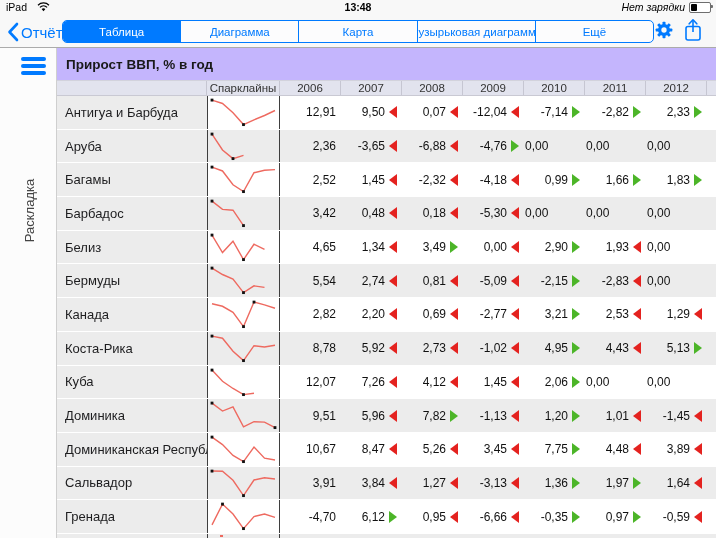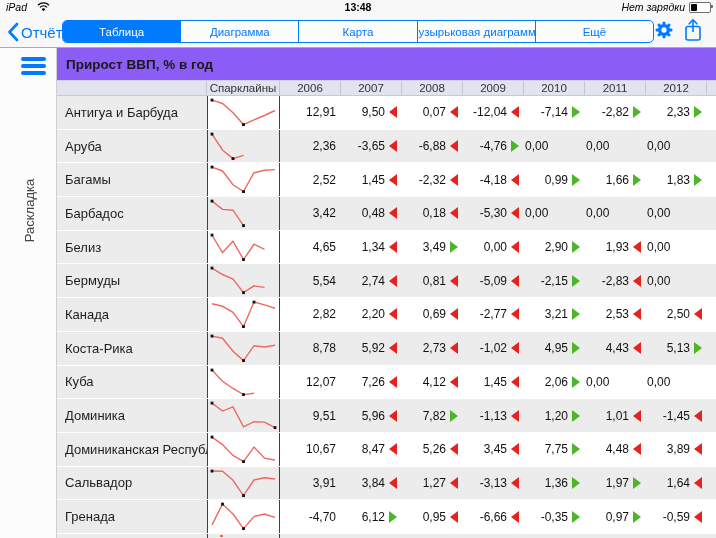--- a/index.html
+++ b/index.html
@@ -8,21 +8,21 @@
     font-family:"Liberation Sans","DejaVu Sans",sans-serif;
     background:#fff;-webkit-font-smoothing:antialiased;
   }
   :root{
     --blue:#007aff; --red:#e4221f; --green:#4cb528; --spark:#ee6a60;
     --hdrbg:#e2e3ee; --stripe:#ececec; --barbg:#f8f8f8;
   }
   
   .status{position:absolute;left:0;top:0;width:716px;height:14px;background:var(--barbg);
     font-size:10.5px;color:#000;display:flex;align-items:center;}
-  .status .left{position:absolute;left:6px;top:1px;display:flex;align-items:center;gap:10px;font-style:italic;}
+  .status .left{position:absolute;left:6px;top:1px;display:flex;align-items:center;gap:10px;}
   .status .time{position:absolute;left:0;right:0;text-align:center;top:1px;font-weight:700;font-size:10.5px;}
   .status .right{position:absolute;right:5px;top:1px;display:flex;align-items:center;gap:4px;font-style:italic;}
   .batt{width:20px;height:9px;border:1px solid #6e6e6e;border-radius:2px;position:relative;background:#fff;}
   .batt::after{content:"";position:absolute;right:-3px;top:2px;width:2px;height:3px;background:#6e6e6e;border-radius:0 1px 1px 0;}
   .batt i{position:absolute;left:1px;top:1px;bottom:1px;width:6px;background:#000;border-radius:1px;}
   
   .nav{position:absolute;left:0;top:14px;width:716px;height:34px;background:var(--barbg);
     border-bottom:1px solid #ababab;box-sizing:border-box;}
   .back{position:absolute;left:7px;top:8px;display:flex;align-items:center;gap:2px;color:var(--blue);
     font-size:15px;cursor:pointer;}
@@ -35,21 +35,21 @@
   .navicons{position:absolute;right:13px;top:4px;display:flex;align-items:center;gap:9px;}
   
   .sidebar{position:absolute;left:0;top:48px;width:57px;height:490px;background:#fcfcfc;
     border-right:1px solid #cfcfcf;box-sizing:border-box;}
   .burger{position:absolute;left:21px;top:9px;width:25px;cursor:pointer;}
   .burger b{display:block;height:3.5px;background:var(--blue);border-radius:2px;margin-bottom:3.5px;}
   .vlabel{position:absolute;left:-41px;top:155px;width:140px;text-align:center;
     transform:rotate(-90deg);font-size:13px;color:#444;}
   
   .main{position:absolute;left:57px;top:48px;width:659px;height:490px;}
-  .titlebar{height:32px;display:flex;align-items:center;padding-left:9px;box-sizing:border-box;background:#8b5cf6;}
+  .titlebar{height:32px;display:flex;align-items:center;padding-left:9px;box-sizing:border-box;background:#c4b5fd;}
   .title{font-size:13.5px;font-weight:700;color:#1a1a1a;}
   .grid{display:grid;grid-template-columns:150px 73px repeat(7,61px) 1fr;}
   .thead{height:16px;background:var(--hdrbg);border-top:1px solid #d2d2dc;border-bottom:1px solid #c9c9d3;box-sizing:border-box;}
   .thead .th{font-size:11.5px;color:#333;display:flex;align-items:center;justify-content:center;
     border-right:1px solid #c6c6d2;box-sizing:border-box;overflow:hidden;}
   .thead .th.blank{border-right:1px solid #c6c6d2;}
   .thead .th:last-child{border-right:none;}
   .row{height:33.7px;box-sizing:border-box;border-bottom:1.5px solid #fff;}
   .row .cname{background:var(--stripe);display:flex;align-items:center;padding-left:8px;
     font-size:13px;color:#1d1d1f;overflow:hidden;white-space:nowrap;box-sizing:border-box;}
@@ -392,21 +392,21 @@
         </div>
         <div class="cval">
           <span>3,21</span>
           <span class="arr up"></span>
         </div>
         <div class="cval">
           <span>2,53</span>
           <span class="arr down"></span>
         </div>
         <div class="cval">
-          <span>2,50</span>
+          <span>1,29</span>
           <span class="arr down"></span>
         </div>
         <div class="cfill"></div>
       </div>
       <div class="grid row even">
         <div class="cname">Коста-Рика</div>
         <div class="cspark">
           <svg viewBox="0 0 71 32" preserveAspectRatio="none">
             <polyline points="4.0,4.0 14.5,6.1 25.0,18.8 35.5,28.0 46.0,13.4 56.5,14.7 67.0,12.9" fill="none" stroke="#ee6a60" stroke-width="1.4"></polyline>
             <rect x="2.6" y="2.6" width="2.8" height="2.8" fill="#111"></rect>

